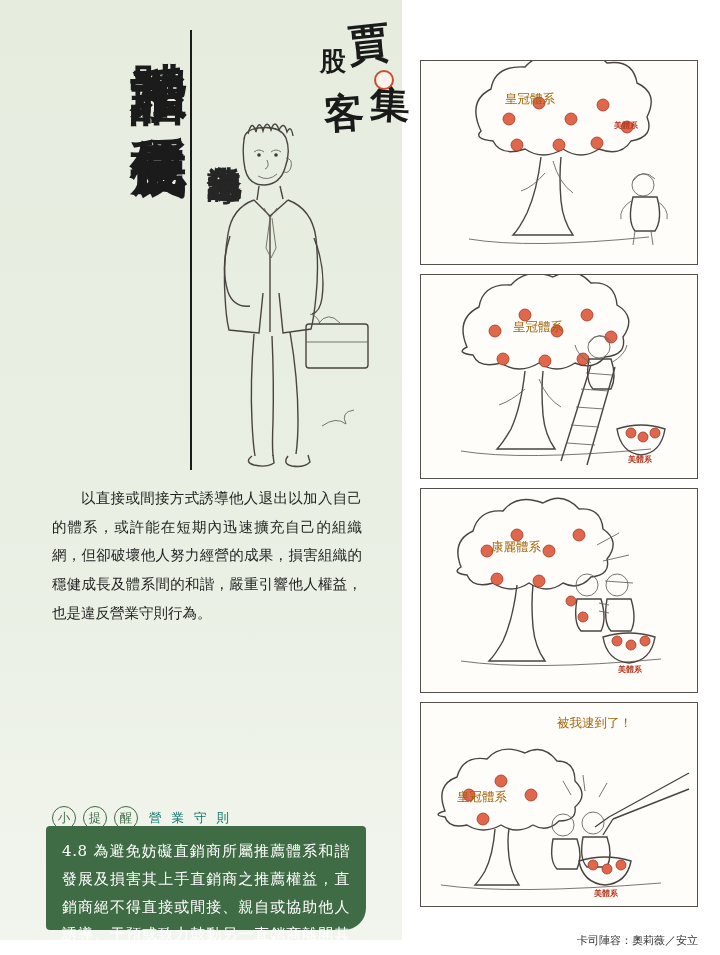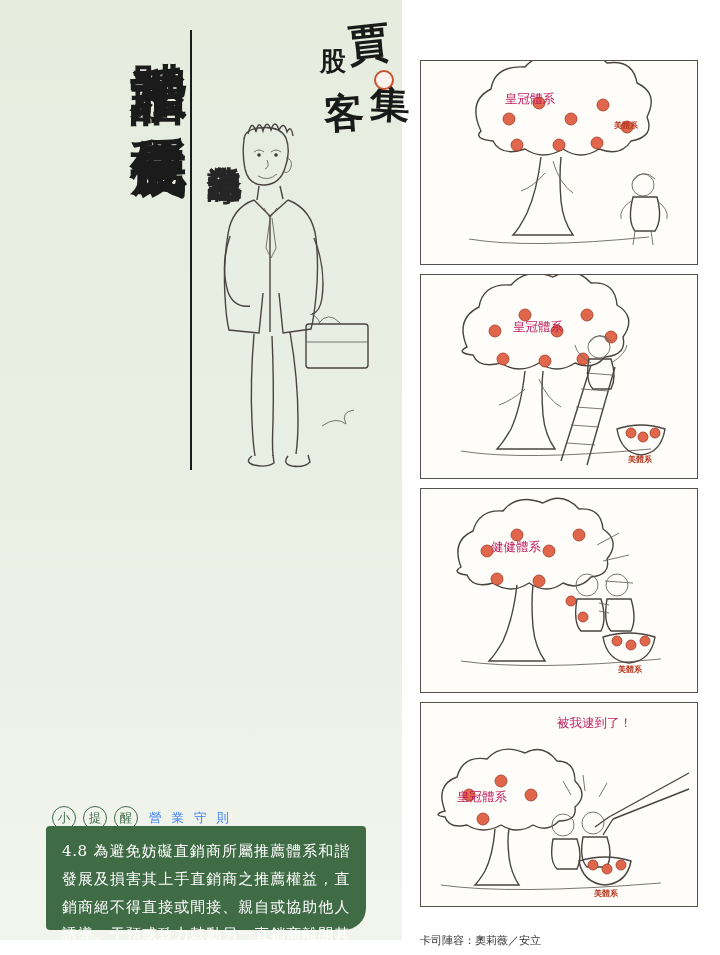--- a/index.html
+++ b/index.html
@@ -128,21 +128,21 @@
     border-radius: 50%;
     border: 1.4px solid #3f6b45;
     color: #3f6b45;
     font-size: 12.5px;
     display: flex; align-items: center; justify-content: center;
     font-family: "DejaVu Serif", "Liberation Serif", serif;
   }
   .tip-word {
     font-family: "DejaVu Serif", "Liberation Serif", serif;
     font-size: 12.5px;
-    color: #3b82f6;
+    color: #0f766e;
     letter-spacing: 3px;
     margin-left: 4px;
   }
   .tip-box {
     position: absolute;
     left: 46px;
     top: 826px;
     width: 320px;
     height: 104px;
     background: #3f6b45;
@@ -170,35 +170,36 @@
     border: 1px solid #55504c;
     background: #fffdf9;
     margin-bottom: 9px;
     overflow: hidden;
   }
   .panel svg { position: absolute; left: 0; top: 0; }
   .label {
     position: absolute;
     font-family: "DejaVu Serif", "Liberation Serif", serif;
     font-size: 12.5px;
-    color: #be185d;
+    color: #a16207;
     white-space: nowrap;
   }
   .label-red {
     color: #b63a22;
     font-size: 8px;
     line-height: 1.15;
     text-align: center;
     font-weight: bold;
   }
   .credit {
     position: absolute;
     left: 420px;
     top: 933px;
     width: 278px;
+    text-align: right;
     font-family: "DejaVu Serif", "Liberation Serif", serif;
     font-size: 11px;
     color: #333;
   }
   .apple { fill: #e0674c; stroke: #9c3a24; stroke-width: .8; }
   .tree-line { fill: none; stroke: #4a4440; stroke-width: 1.4; }
   .thin { fill: none; stroke: #6b6560; stroke-width: .9; }
 </style>
 </head>
 <body>
@@ -261,20 +262,21 @@
       <path class="tree-line" d="M76 236 q8 46 8 88 q0 20 -2 34"></path>
 
       <path class="tree-line" d="M38 360 q-8 6 2 9 q12 3 20 -2 l-1 -8"></path>
       <path class="tree-line" d="M74 360 q-6 8 4 10 q12 2 18 -4 l-2 -7"></path>
 
       <path class="thin" d="M108 330 q14 -10 24 -2 q-6 -12 8 -14"></path>
     </svg>
   </div>
 
   <div class="body-copy">
+    <p>以直接或間接方式誘導他人退出以加入自己的體系，或許能在短期內迅速擴充自己的組織網，但卻破壞他人努力經營的成果，損害組織的穩健成長及體系間的和諧，嚴重引響他人權益，也是違反營業守則行為。</p>
   </div>
 
   <div class="tip-header">
     <span class="tip-bubble">小</span>
     <span class="tip-bubble">提</span>
     <span class="tip-bubble">醒</span>
     <span class="tip-word">營 業 守 則</span>
   </div>
 
   <div class="tip-box">4.8 為避免妨礙直銷商所屬推薦體系和諧發展及損害其上手直銷商之推薦權益，直銷商絕不得直接或間接、親自或協助他人誘導、干預或致力鼓動另一直銷商離開其推薦體系或轉組。</div>
@@ -367,21 +369,21 @@
         <path class="tree-line" d="M156 110 q-4 24 4 32 l20 0 q6 -12 0 -32z" fill="#f0b9c8"></path>
         <circle class="thin" cx="196" cy="96" r="11" fill="#fde4d6"></circle>
         <path class="tree-line" d="M186 110 q-4 24 4 32 l20 0 q6 -12 0 -32z" fill="#cfe0c4"></path>
         <path class="thin" d="M178 114 l10 2 M178 122 l10 2"></path>
 
         <path class="tree-line" d="M182 148 q26 -8 52 0 q-4 24 -26 26 q-22 -2 -26 -26z"></path>
         <circle class="apple" cx="196" cy="152" r="5"></circle>
         <circle class="apple" cx="210" cy="156" r="5"></circle>
         <circle class="apple" cx="224" cy="152" r="5"></circle>
       </svg>
-      <div class="label" style="left:70px; top:50px;">健健體系</div>
+      <div class="label" style="left:70px; top:50px;">康麗體系</div>
       <div class="label label-red" style="left:192px; top:176px; width:34px;">美體系</div>
     </div>
 
     <div class="panel">
       <svg width="276" height="203" viewBox="0 0 276 203">
         <path class="tree-line" d="M24 108 q-10 -26 12 -34 q6 -22 30 -18 q14 -16 38 -6 q18 -10 32 8 q18 0 18 20 q14 14 0 26 q2 14 -16 14 q-12 12 -26 4 q-16 10 -32 0 q-18 10 -34 0 q-18 4 -22 -8 q-14 -2 0 -6z"></path>
         <path class="tree-line" d="M74 126 q-2 26 -10 42 q-6 10 -10 14 l44 0 q-8 -12 -10 -28 q-2 -18 0 -28"></path>
         <path class="thin" d="M20 182 q70 10 220 -2"></path>
         <circle class="apple" cx="48" cy="92" r="6"></circle>
         <circle class="apple" cx="80" cy="78" r="6"></circle>

